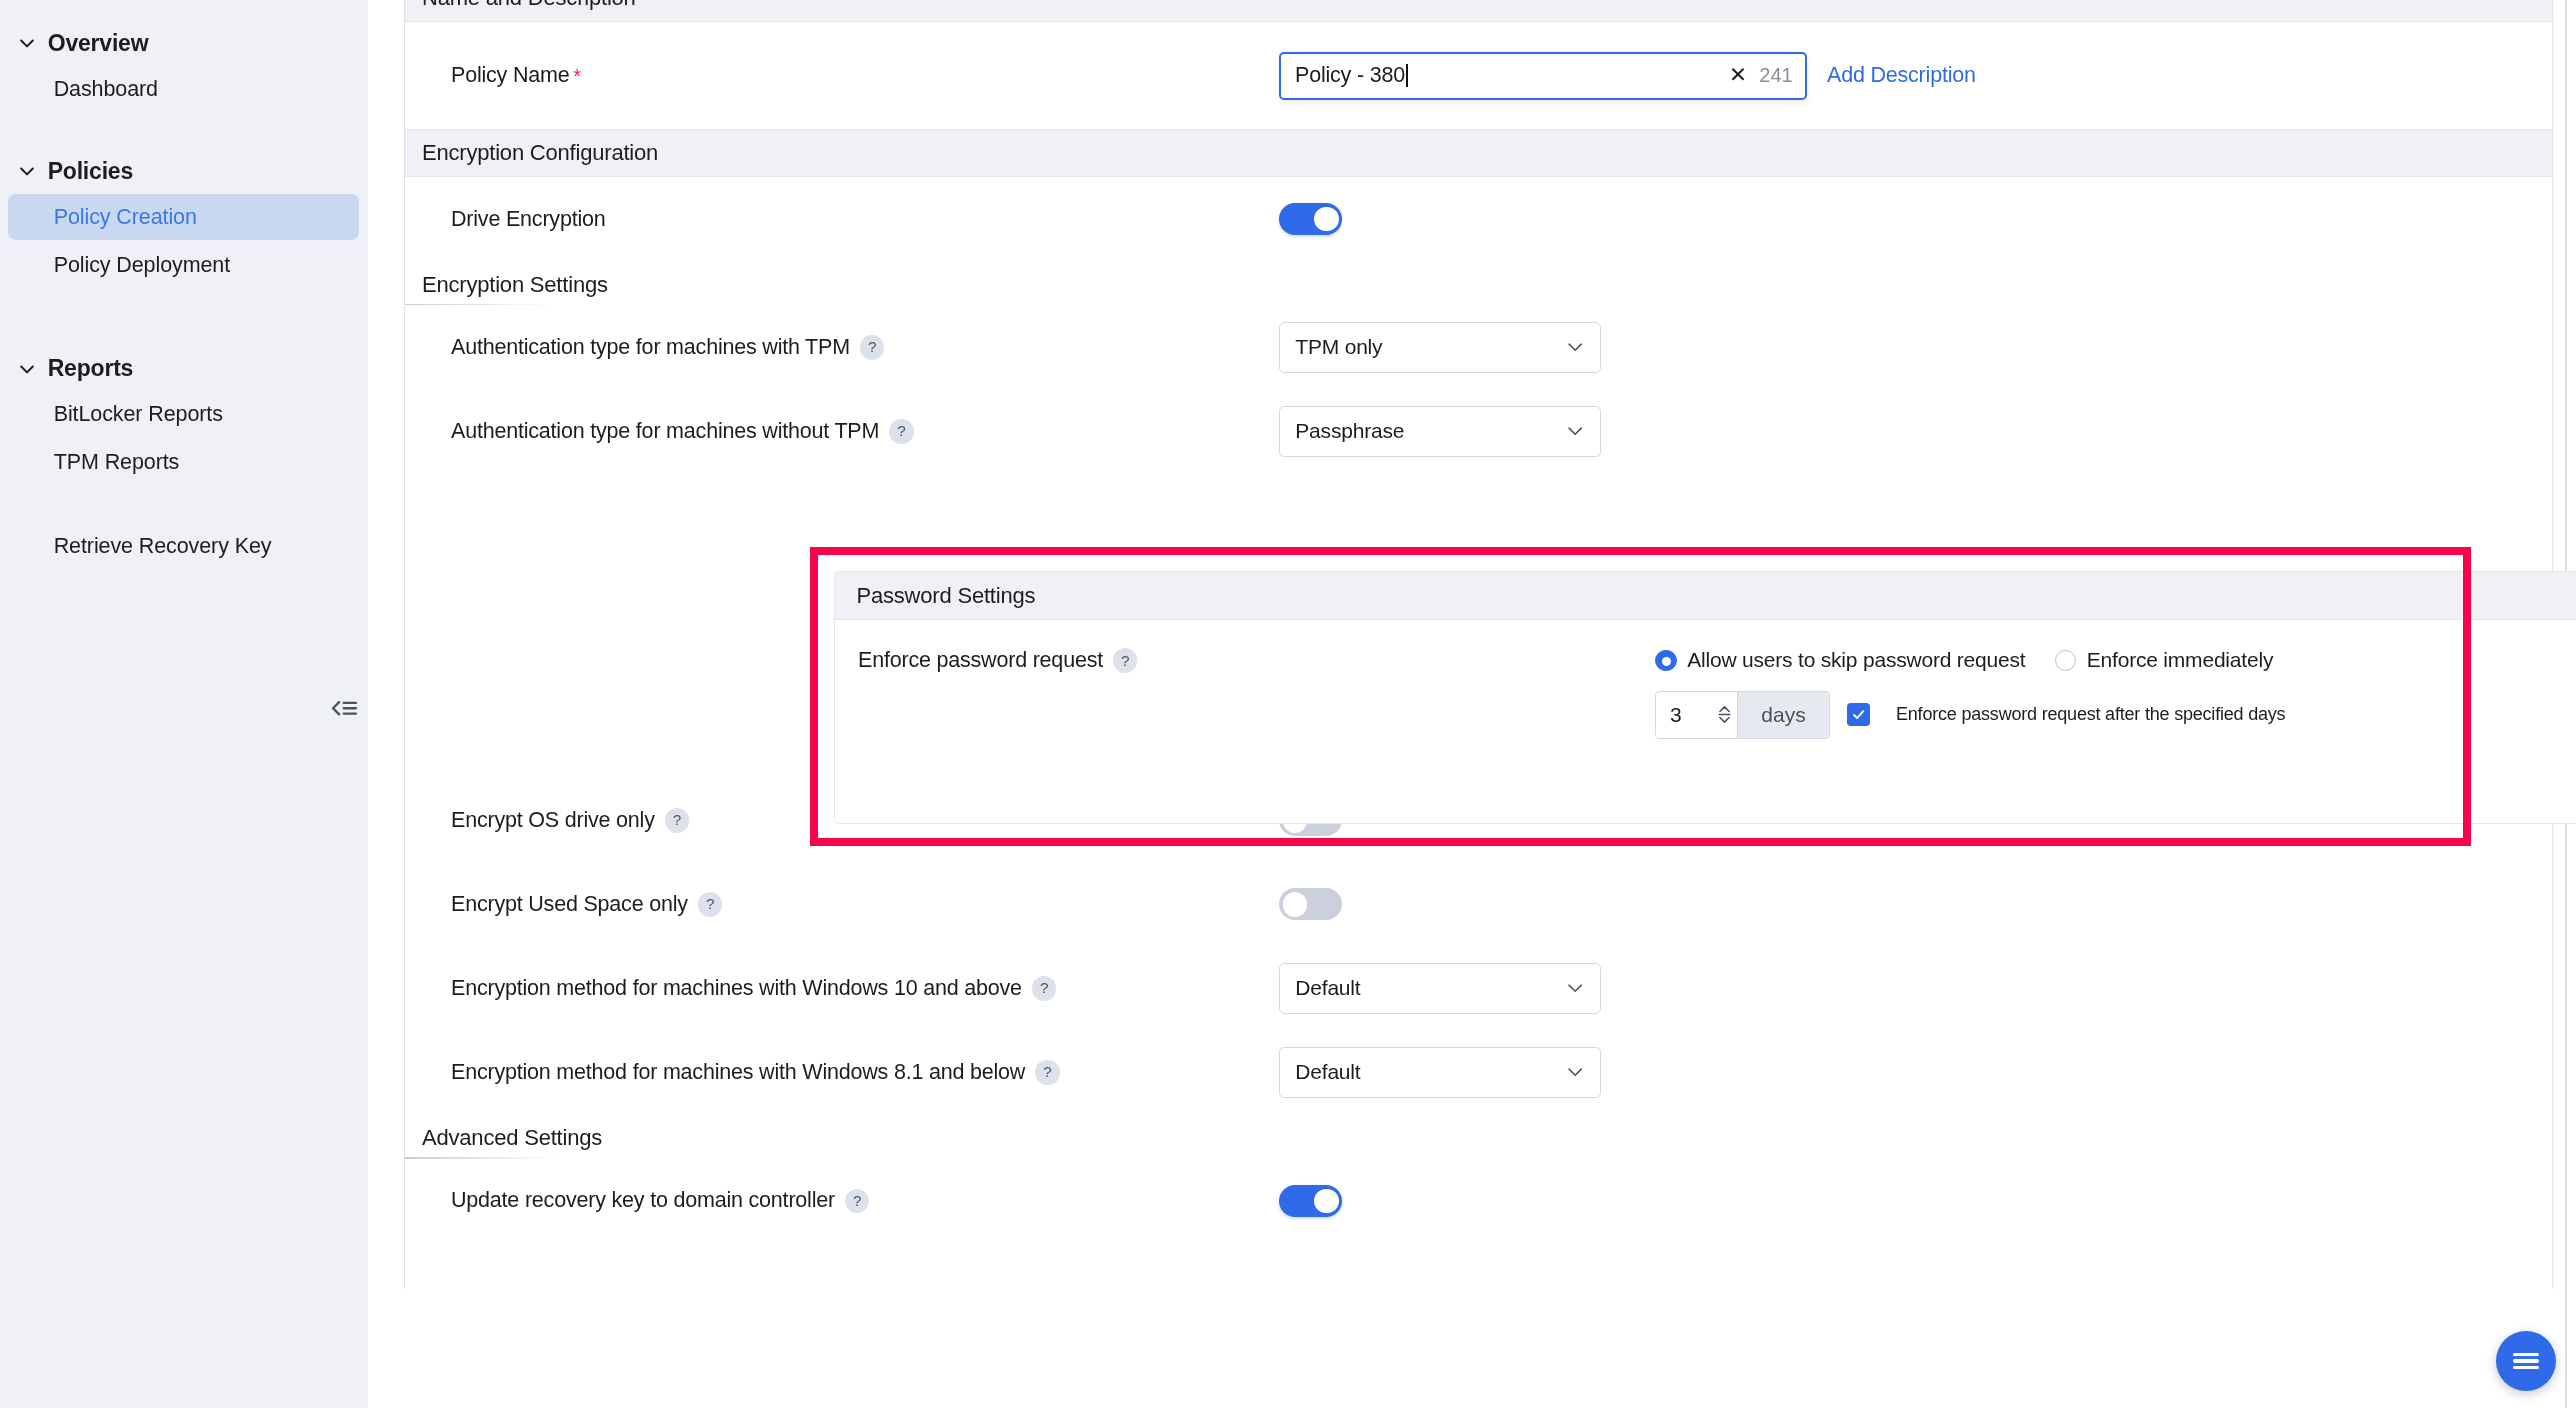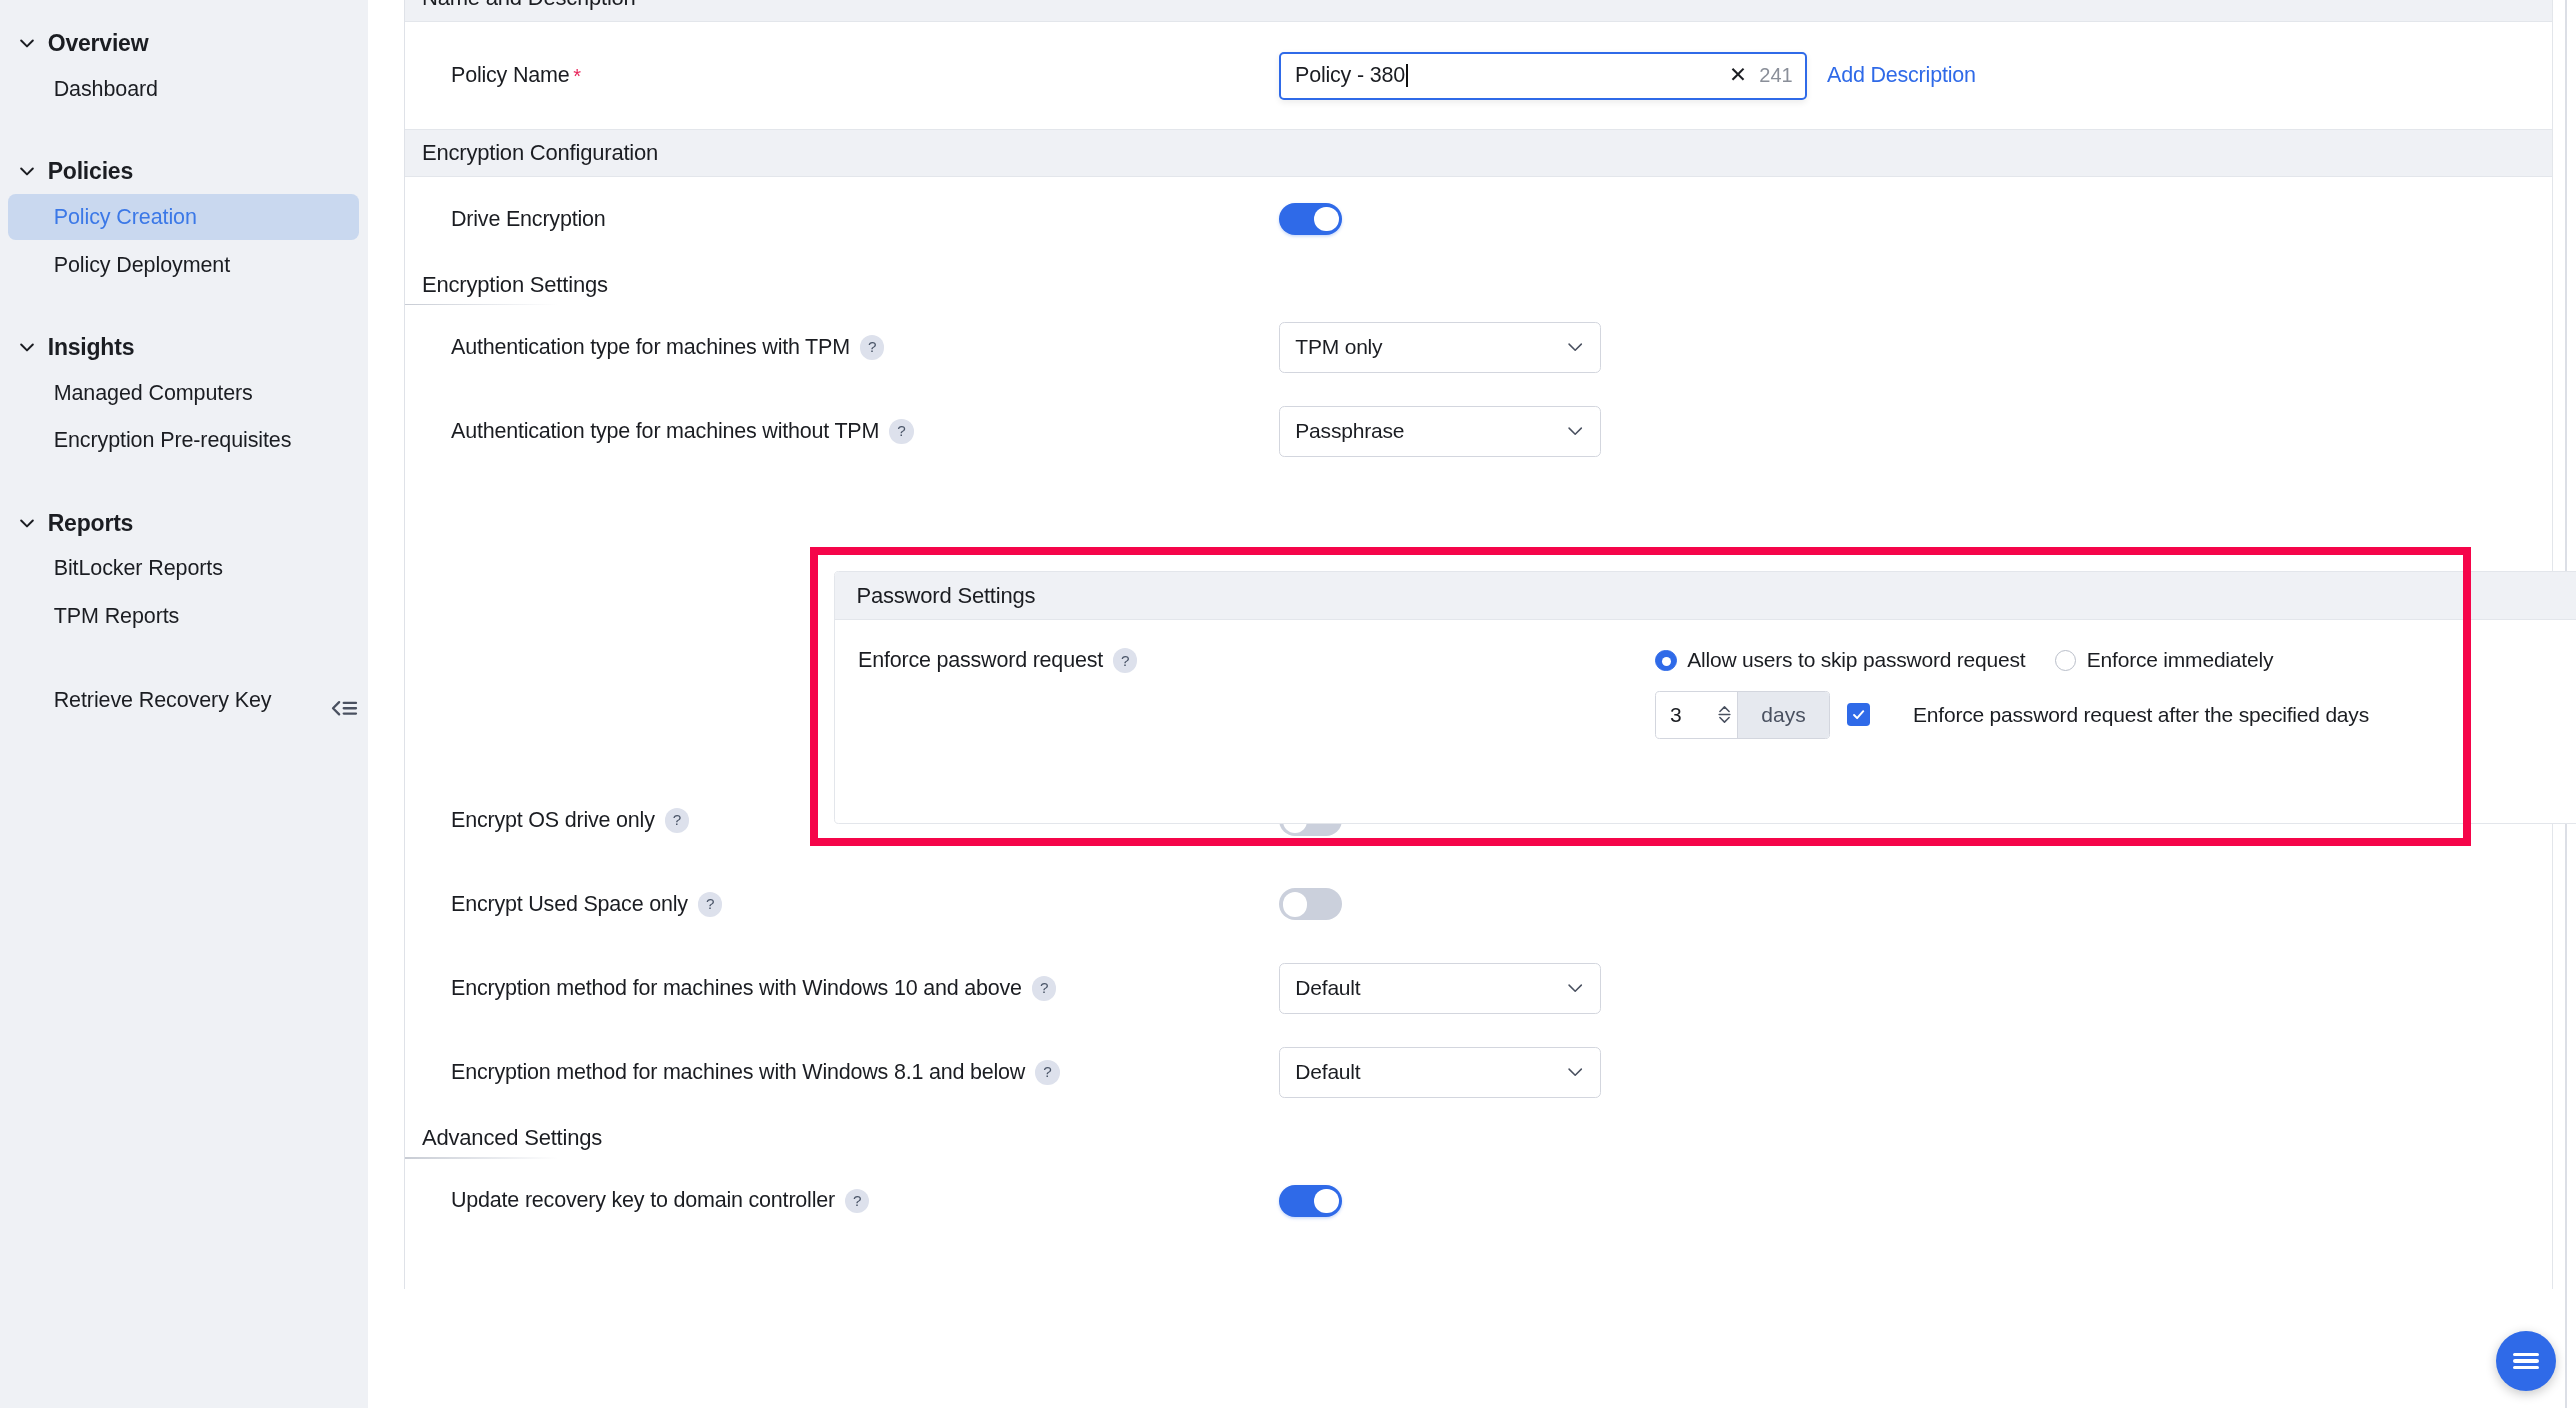--- a/index.html
+++ b/index.html
@@ -236,21 +236,21 @@
     border-left: 1.5px solid #d3d6de;
     display: flex; align-items: center; justify-content: center;
     font-size: 21px; color: #4a5160;
   }
   .checkbox {
     width: 23px; height: 23px; border-radius: 3.8px;
     background: #2f6ae8; flex: 0 0 23px;
     display: flex; align-items: center; justify-content: center;
     cursor: pointer;
   }
-  .cb-label { font-size: 21px; color: #1b1d22; letter-spacing: -0.2px; margin-left: 26px; cursor: pointer;}
+  .cb-label { font-size: 18px; color: #1b1d22; letter-spacing: -0.2px; margin-left: 9px; cursor: pointer;}
 
   
   .fab {
     position: absolute; right: 20px; bottom: 17px;
     width: 60px; height: 60px; border-radius: 50%;
     background: #2f6ae8; cursor: pointer;
     display: flex; align-items: center; justify-content: center;
     box-shadow: 0 3.1px 10.7px rgba(0,0,0,0.22);
     z-index: 20;
   }
@@ -289,36 +289,20 @@
       </div>
       <div class="nav-item active">
         <span>Policy Creation</span>
       </div>
       <div class="nav-item">
         <span>Policy Deployment</span>
       </div>
     </div>
     <div class="group-gap"></div>
 
-    <div class="nav-group">
-      <div class="nav-group-header">
-        <span class="chev">
-          <svg width="20" height="20" viewBox="0 0 24 24" fill="none" stroke="#1b1d22" stroke-width="2.4" stroke-linecap="round" stroke-linejoin="round">
-              <polyline points="5 9 12 16 19 9"></polyline>
-            </svg>
-        </span>
-        <span>Insights</span>
-      </div>
-      <div class="nav-item">
-        <span>Managed Computers</span>
-      </div>
-      <div class="nav-item">
-        <span>Encryption Pre-requisites</span>
-      </div>
-    </div>
     <div class="group-gap"></div>
 
     <div class="nav-group">
       <div class="nav-group-header">
         <span class="chev">
           <svg width="20" height="20" viewBox="0 0 24 24" fill="none" stroke="#1b1d22" stroke-width="2.4" stroke-linecap="round" stroke-linejoin="round">
               <polyline points="5 9 12 16 19 9"></polyline>
             </svg>
         </span>
         <span>Reports</span>

